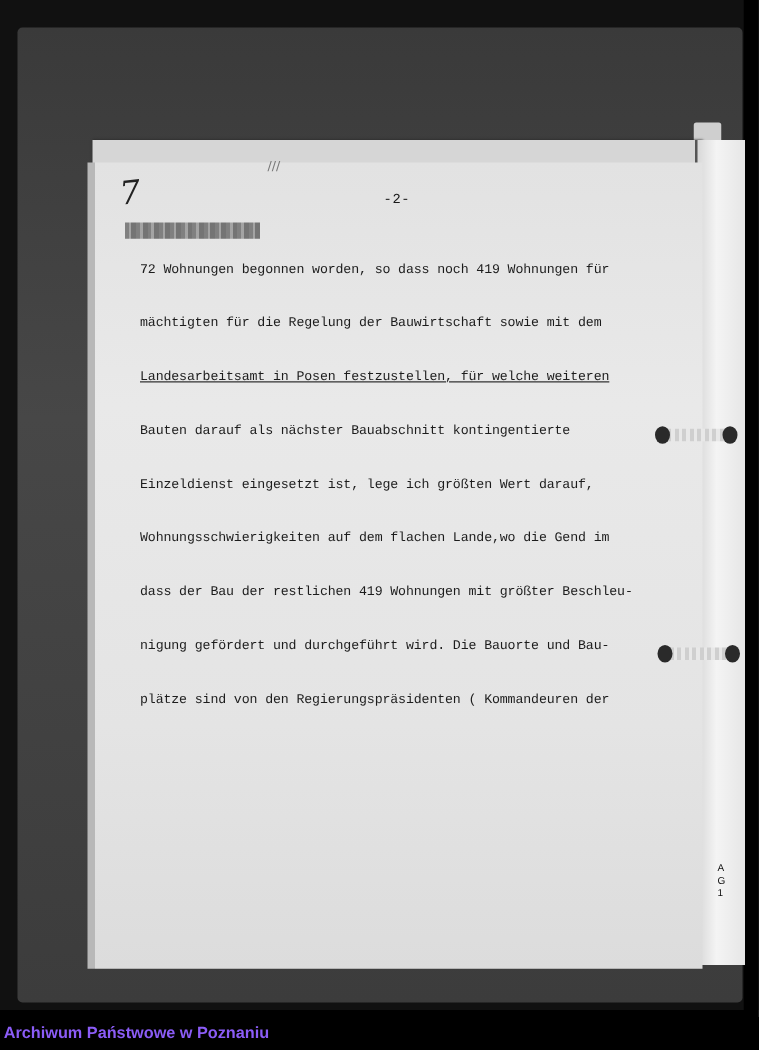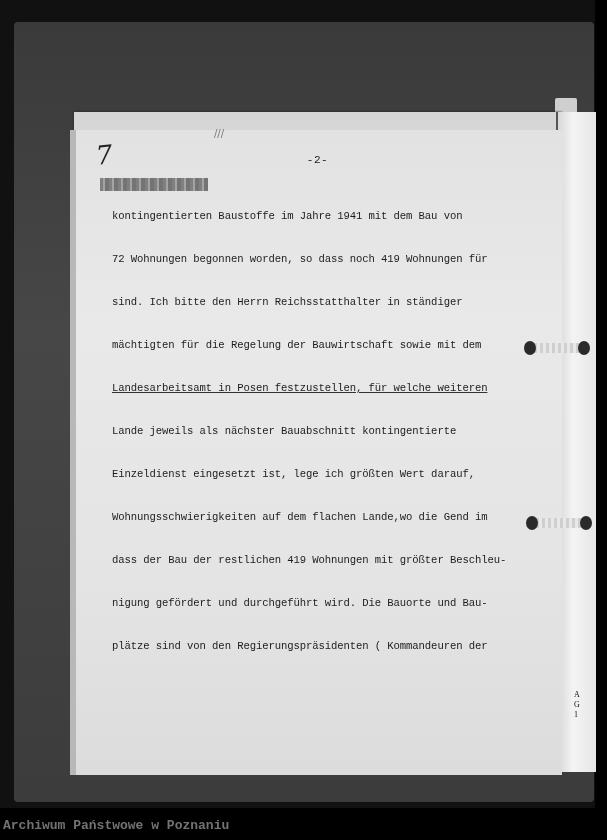--- a/index.html
+++ b/index.html
@@ -67,29 +67,29 @@
     }
     .body-text {
       position: absolute; left: 112px; top: 180px; width: 440px;
       font-size: 10.6px; line-height: 14.35px; color: #1c1c1c;
       white-space: pre; letter-spacing: -0.1px;
     }
     .body-text .ln { display: block; height: 14.35px; }
     .u { text-decoration: underline; text-decoration-color: #333; }
     .side-marks {
       position: absolute; left: 574px; top: 690px; width: 10px;
-      font-size: 8px; line-height: 10px; color: #111; font-family: Liberation Serif, serif;
+      font-size: 8px; line-height: 10px; color: #111; font-family: Liberation Sans, sans-serif;
     }
     .footer {
       position: absolute; left: 0; top: 808px; width: 607px; height: 32px; background: #000;
     }
     .footer-label {
       position: absolute; left: 3px; top: 818px;
-      font-family: Liberation Mono, monospace; font-weight: bold;
-      font-size: 13px; color: #737373;
+      font-family: Liberation Sans, sans-serif; font-weight: bold;
+      font-size: 13px; color: #8b5cf6;
     }
     .tick-mark {
       position: absolute; left: 214px; top: 128px; font-size: 10px; color: #777;
       font-family: "DejaVu Sans", sans-serif;
     }
   </style>
 </head>
 <body>
 
 <div class="scan"></div>
@@ -103,26 +103,24 @@
 
 <div class="ring" style="left:528px; top:343px;"></div>
 <div class="ring" style="left:530px; top:518px;"></div>
 
 <div class="tick-mark">///</div>
 <div class="folio">7</div>
 <div class="page-num"><span>-2-</span></div>
 <div class="stamp"></div>
 
 <div class="body-text">
-  <span class="ln">kontingentierten Baustoffe im Jahre 1941 mit dem Bau von</span>
   <span class="ln">72 Wohnungen begonnen worden, so dass noch 419 Wohnungen für</span>
-  <span class="ln">sind. Ich bitte den Herrn Reichsstatthalter in ständiger</span>
   <span class="ln">mächtigten für die Regelung der Bauwirtschaft sowie mit dem</span>
   <span class="ln u">Landesarbeitsamt in Posen festzustellen, für welche weiteren</span>
-  <span class="ln">Lande jeweils als nächster Bauabschnitt kontingentierte</span>
+  <span class="ln">Bauten darauf als nächster Bauabschnitt kontingentierte</span>
   <span class="ln">Einzeldienst eingesetzt ist, lege ich größten Wert darauf,</span>
   <span class="ln">Wohnungsschwierigkeiten auf dem flachen Lande,wo die Gend im</span>
   <span class="ln">dass der Bau der restlichen 419 Wohnungen mit größter Beschleu-</span>
   <span class="ln">nigung gefördert und durchgeführt wird. Die Bauorte und Bau-</span>
   <span class="ln">plätze sind von den Regierungspräsidenten ( Kommandeuren der</span>
   
   
   
   
   

